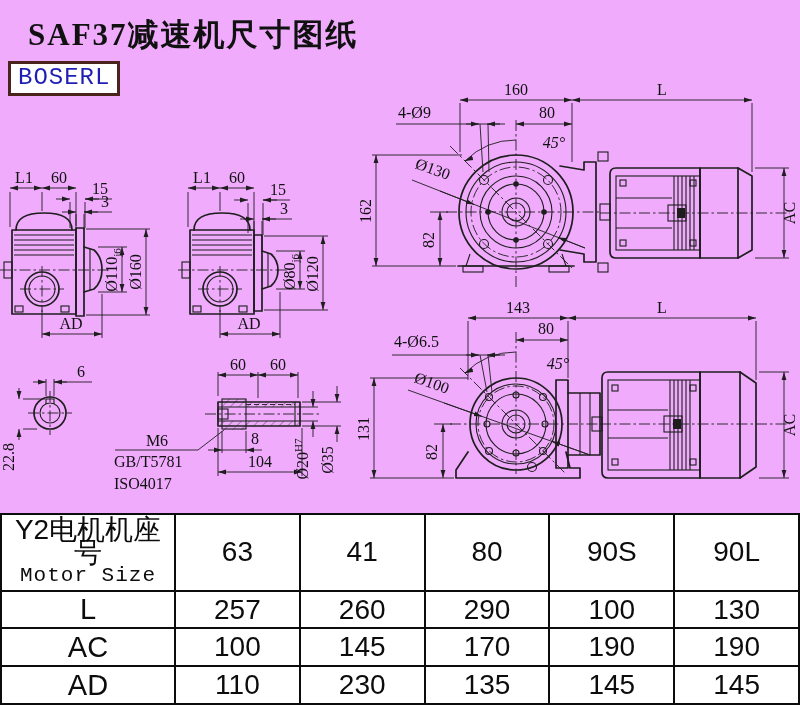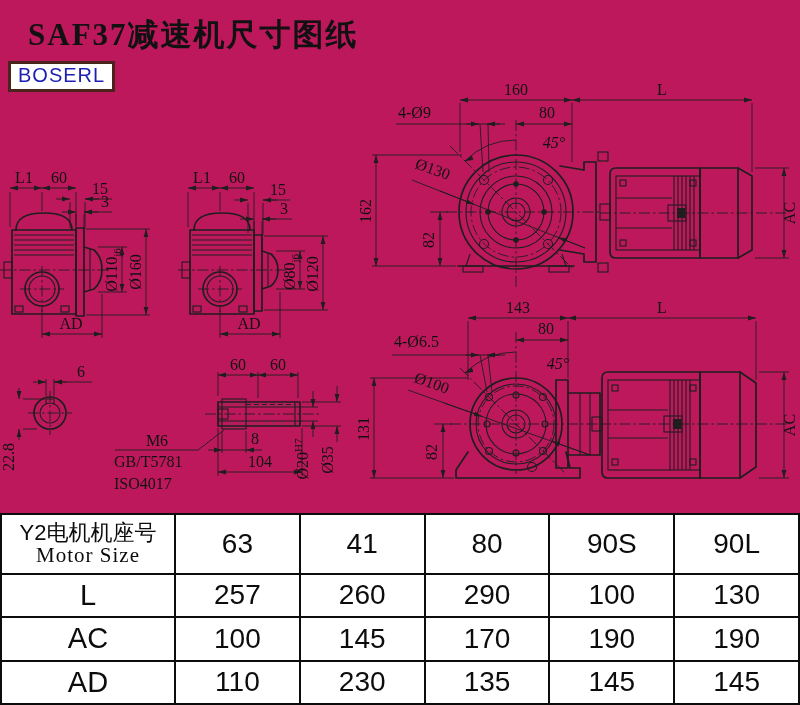--- a/index.html
+++ b/index.html
@@ -1,41 +1,41 @@
 <!DOCTYPE html>
 <html><head>
 <meta charset="utf-8">
 <style>
   html,body { margin:0; padding:0; background:#e8e8e8; }
-  .page { position:relative; width:800px; height:705px; background:#be185d;
+  .page { position:relative; width:800px; height:705px; background:#f0abfc;
           font-family:"Liberation Sans", sans-serif; overflow:hidden; }
   .title { position:absolute; left:28px; top:14px; font-size:31px; font-weight:bold;
            color:#111; letter-spacing:2px; font-family:"Liberation Serif", serif; }
   .logo { position:absolute; left:8px; top:61px; border:3px solid #4a241c;
           padding:0 7px 2px 7px; background:#fff; }
-  .logo span { color:#1e1eb4; font-family:Liberation Sans, sans-serif;
-               font-size:20px; letter-spacing:1px;text-align:center; }
+  .logo span { color:#1e1eb4; font-family:Liberation Mono, monospace;
+               font-size:24px; letter-spacing:1px;text-align:center; }
   svg.draw { position:absolute; left:0; top:0; }
   .o  { stroke:#1e1e1e; stroke-width:1.7; fill:none; stroke-linejoin:round; stroke-linecap:round; }
   .o2 { stroke:#1e1e1e; stroke-width:1.1; fill:none; }
   .t  { stroke:#1e1e1e; stroke-width:0.9; fill:none; }
   .c  { stroke:#1e1e1e; stroke-width:0.9; fill:none; stroke-dasharray:11 3 2.5 3; }
   .k  { stroke:#1e1e1e; stroke-width:0.9; fill:none; stroke-dasharray:5 3; }
   .dot { fill:#1e1e1e; stroke:none; }
   text.dim { font-family:"Liberation Serif", serif; font-size:16px; fill:#111; }
   text.dim .small { font-size:11px; }
   text.it { font-style:italic; }
   
   table.spec { position:absolute; left:0; top:513px; width:800px; height:192px;
                border-collapse:collapse; table-layout:fixed; background:#fff; }
   table.spec td { border:2px solid #0c0c0c; text-align:center; vertical-align:middle;
                   font-size:28px; color:#0c0c0c; padding:0; }
   table.spec .hd { font-size:21px; line-height:23px; }
-  table.spec .hd .cn { font-size:22px; }
-  table.spec .hd .en { font-family:Liberation Serif, serif; font-size:21px; letter-spacing:1px; }
+  table.spec .hd .cn { font-size:28px; }
+  table.spec .hd .en { font-family:Liberation Mono, monospace; font-size:21px; letter-spacing:1px; }
   table.spec .rowlab { font-size:29px; }
 </style>
 </head>
 <body>
 
 <div class="page">
 
   <div class="title">SAF37减速机尺寸图纸</div>
   <div class="logo">
     <span>BOSERL</span>

